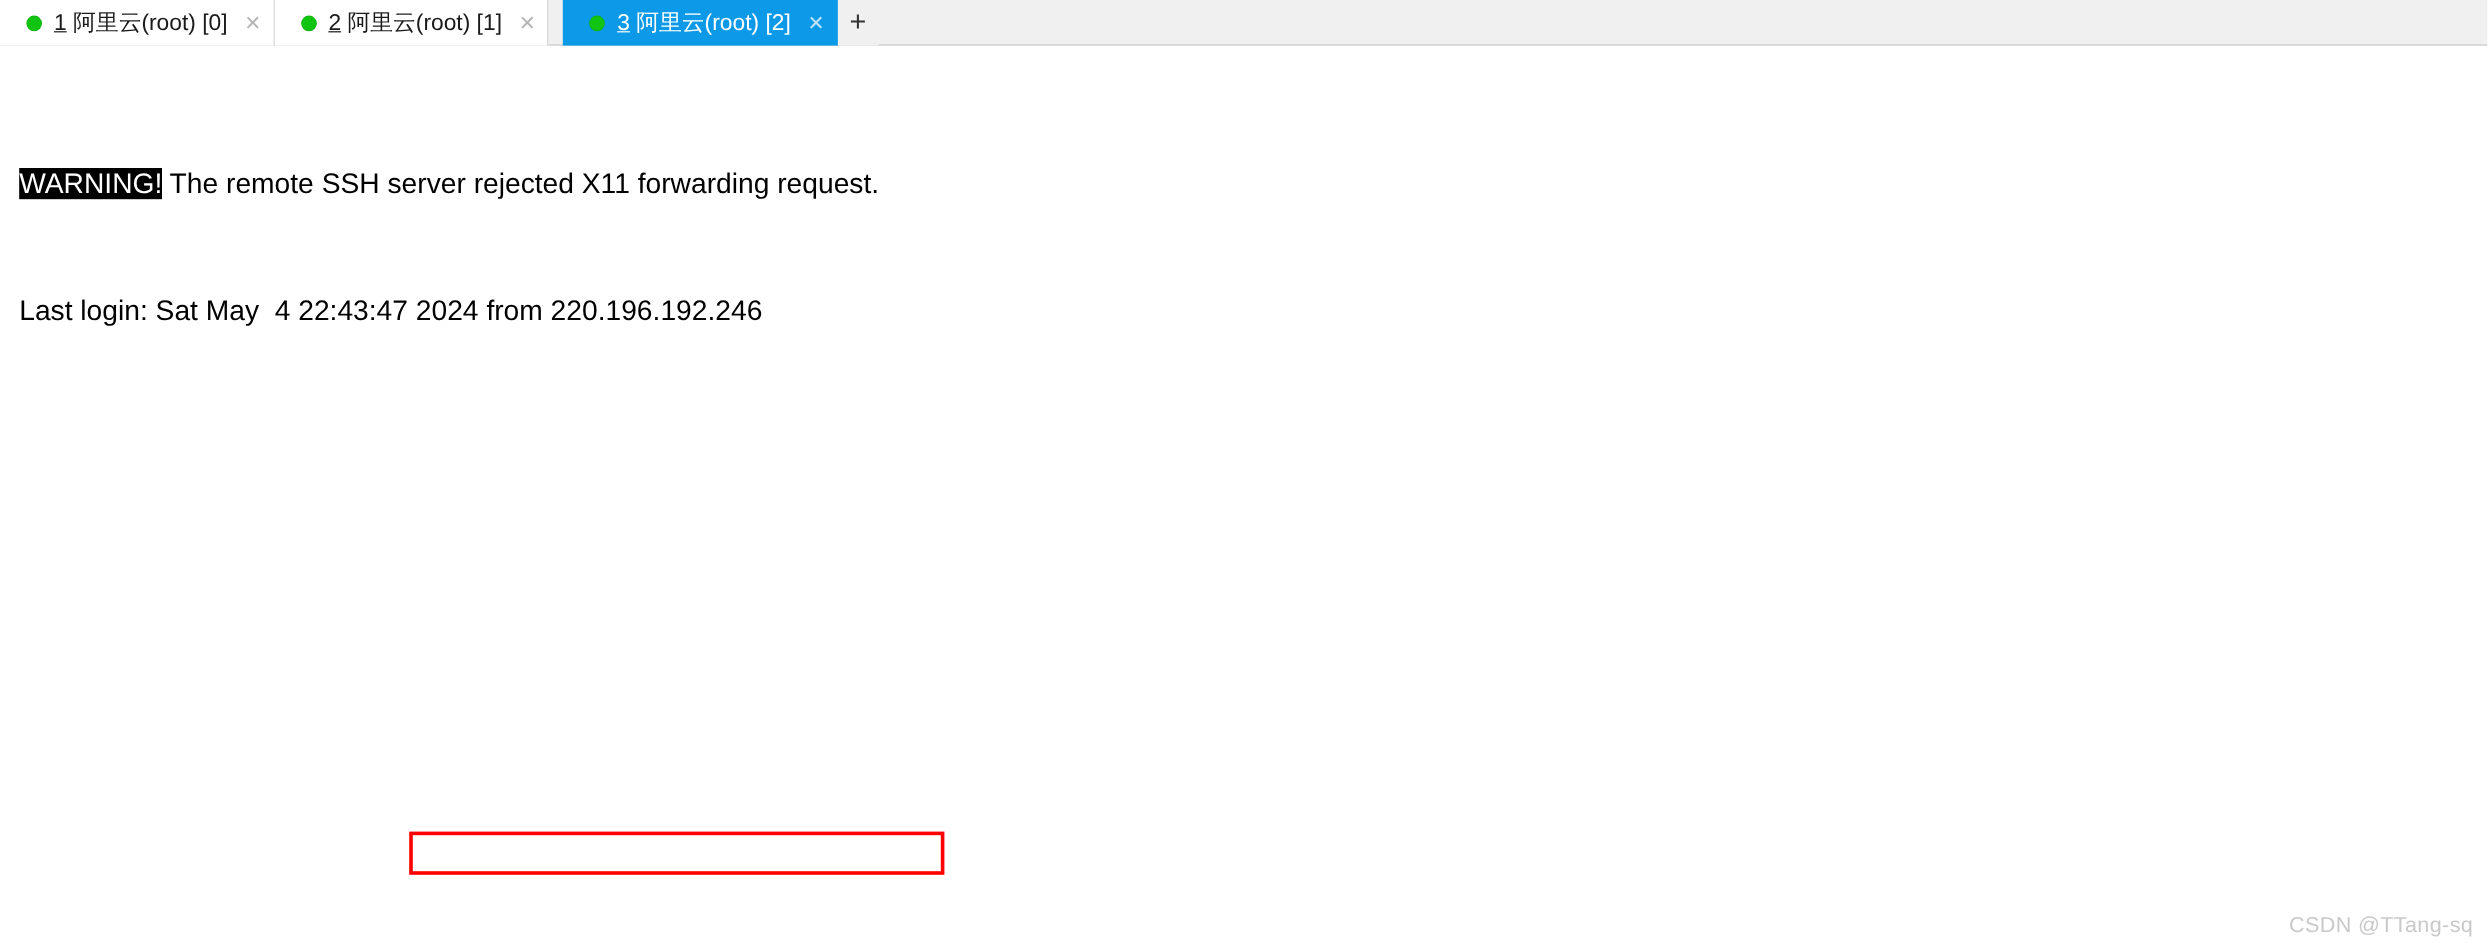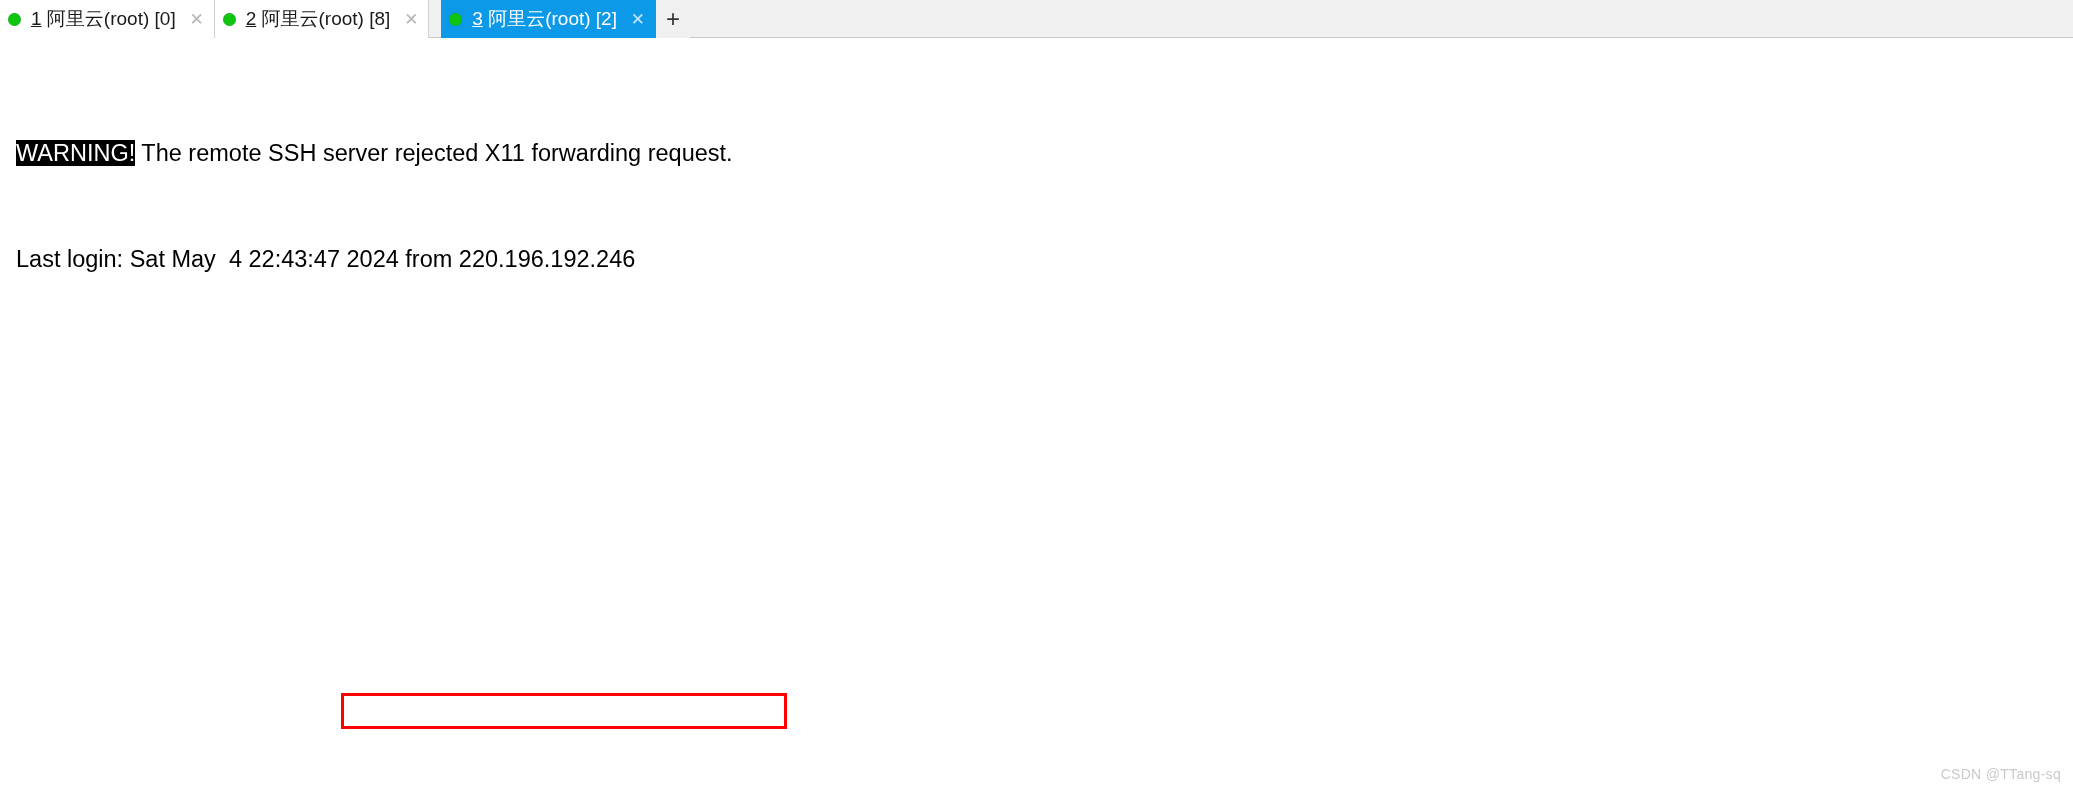--- a/index.html
+++ b/index.html
@@ -27,21 +27,21 @@
     border-bottom: 1px solid #c8c8c8;
     display: flex;
     align-items: stretch;
     box-sizing: border-box;
   }
   .tab {
     display: flex;
     align-items: center;
     box-sizing: border-box;
     height: 38px;
-    padding: 0 4px 0 8px;
+    padding: 0 4px 0 22px;
     background: #ffffff;
     border-right: 1px solid #d2d2d2;
     font-size: 19px;
     color: #1a1a1a;
     white-space: nowrap;
     position: relative;
     cursor: default;
   }
   .tab.active {
     background: #0c9ae8;
@@ -130,40 +130,40 @@
     box-sizing: border-box;
     pointer-events: none;
   }
 
   
   #watermark {
     position: absolute;
     right: 12px;
     bottom: 8px;
     font-family: "Liberation Sans", sans-serif;
-    font-size: 14px;
+    font-size: 18px;
     color: #c9c9c9;
     letter-spacing: 0.3px;
     white-space: nowrap;
   }
 </style>
 </head>
 <body>
 
 <div id="tab-bar">
 
   <div class="tab">
     <span class="tab-dot" style="background: rgb(18, 196, 18);"></span>
     <span class="tab-label"><span class="tabnum">1</span><span> 阿里云(root) [0]</span></span>
     <span class="tab-close">✕</span>
   </div>
 
   <div class="tab">
     <span class="tab-dot" style="background: rgb(18, 196, 18);"></span>
-    <span class="tab-label"><span class="tabnum">2</span><span> 阿里云(root) [8]</span></span>
+    <span class="tab-label"><span class="tabnum">2</span><span> 阿里云(root) [1]</span></span>
     <span class="tab-close">✕</span>
   </div>
 
   <div class="tab active">
     <span class="tab-dot" style="background: rgb(18, 196, 18);"></span>
     <span class="tab-label"><span class="tabnum">3</span><span> 阿里云(root) [2]</span></span>
     <span class="tab-close">✕</span>
   </div>
 
   <div id="tab-add">+</div>

